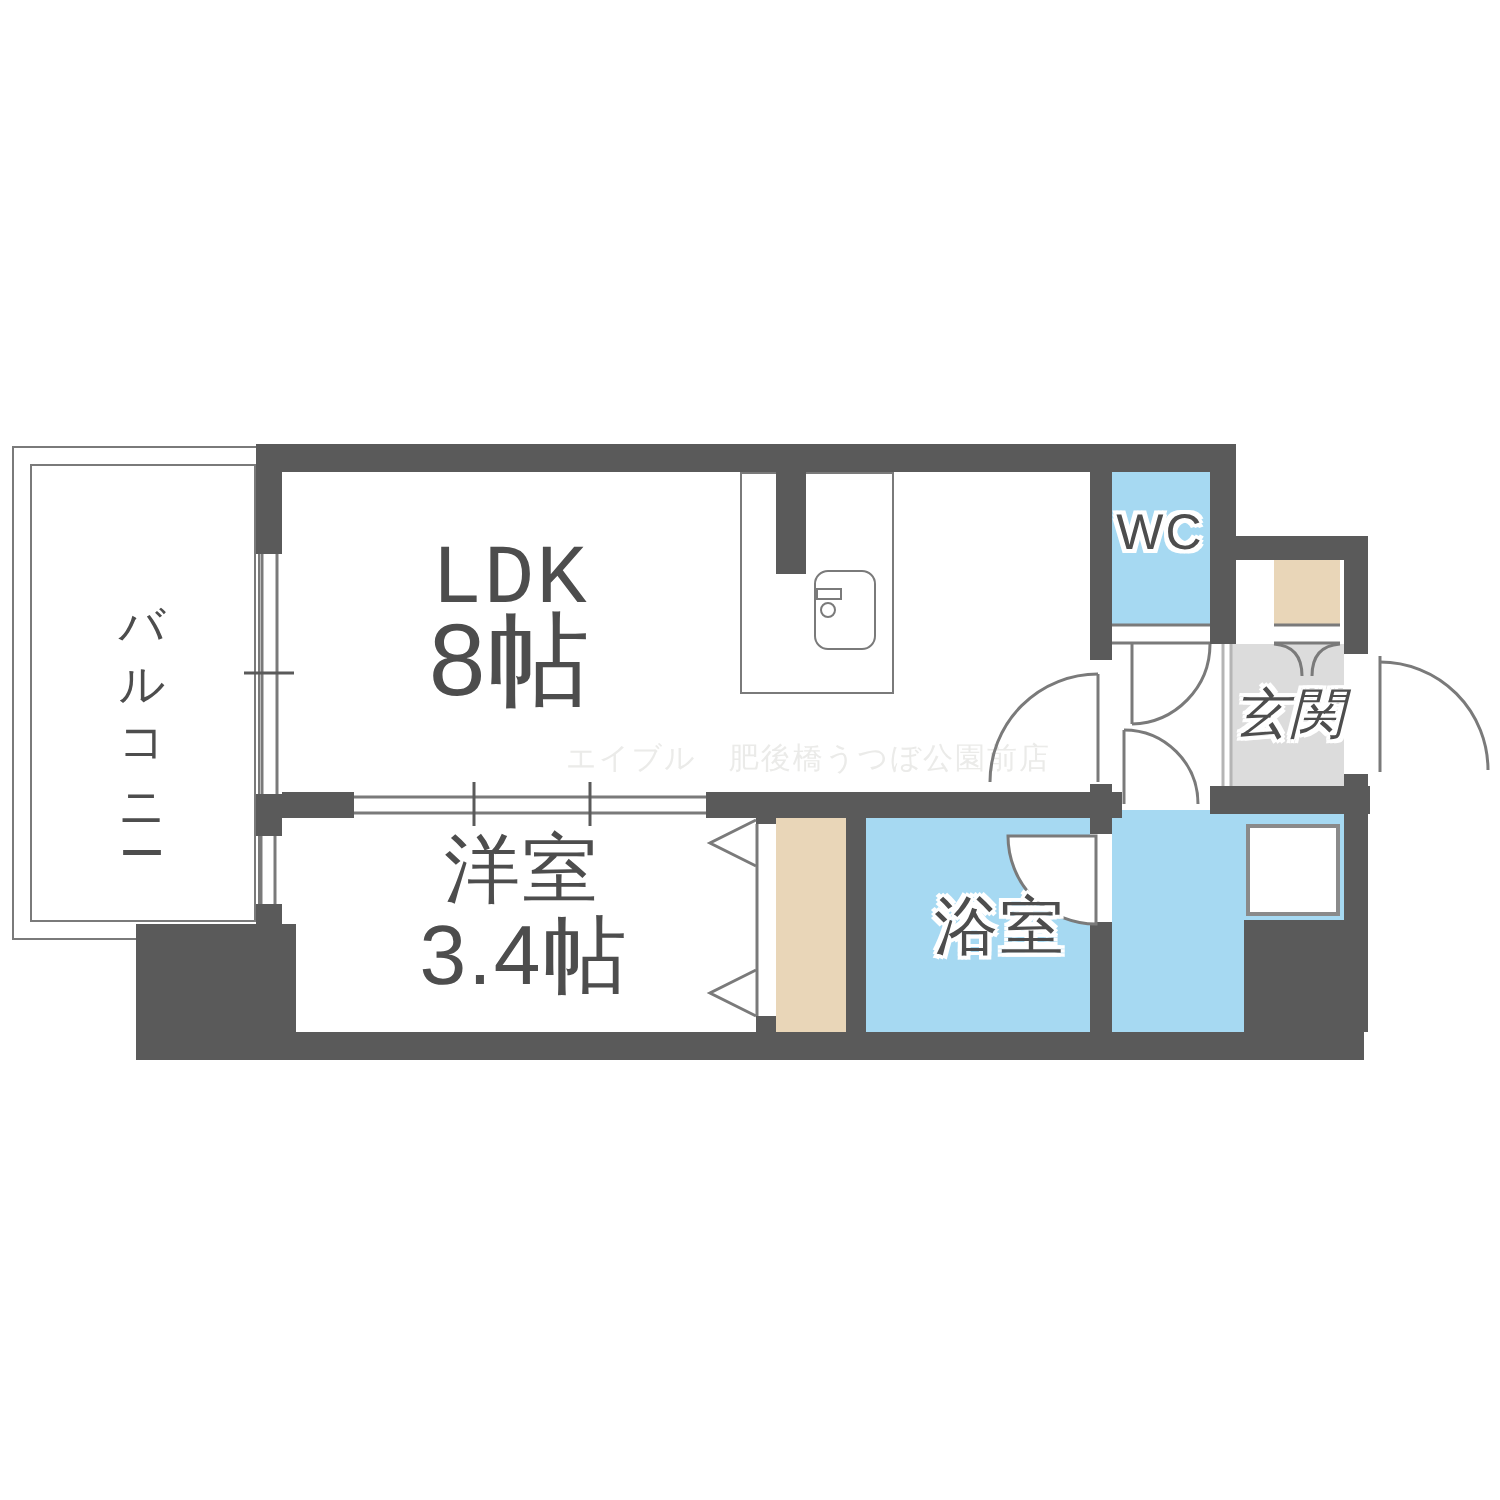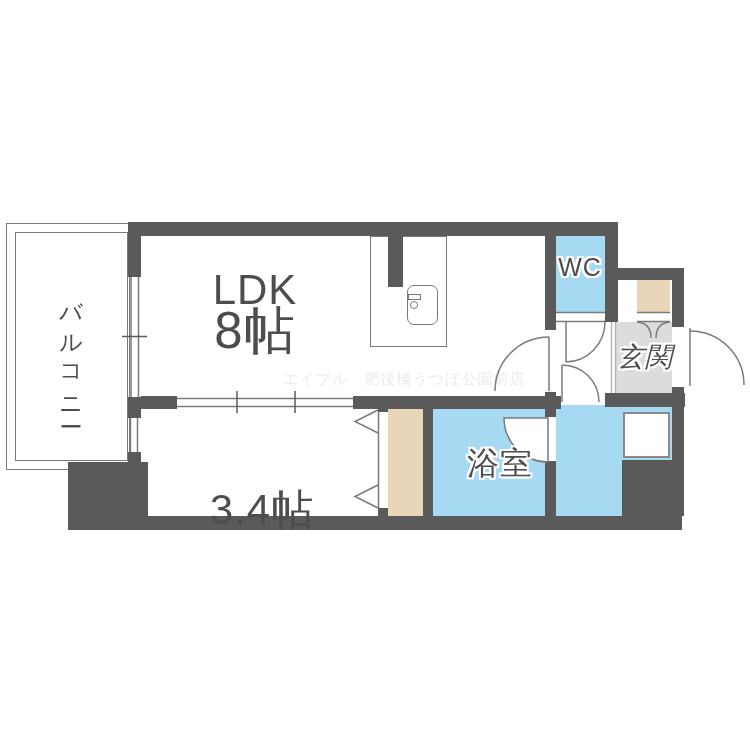--- a/index.html
+++ b/index.html
@@ -104,22 +104,23 @@
     <path d="M690,331 A54,54 0 0 1 744,385"></path>
 
     <line x1="611.5" y1="322" x2="611.5" y2="393" stroke="#b5b5b5"></line>
     <line x1="615.5" y1="322" x2="615.5" y2="393" stroke="#b5b5b5"></line>
 
     <path d="M378,410 L355,421.5 L378,433" fill="#ffffff"></path>
     <path d="M378,485 L355,496.5 L378,508" fill="#ffffff"></path>
     <line x1="378.5" y1="412" x2="378.5" y2="508"></line>
   </svg>
 
-  <div class="lbl" style="left:255px;top:290px;font-size:42px;">LDK</div>
+  <div class="lbl" style="left:255px;top:290px;font-size:42px;font-family:Liberation Mono, monospace;">LDK</div>
   <div class="lbl" style="left:255px;top:331px;font-size:51px;">8帖</div>
-  <div class="lbl" style="left:262px;top:478px;font-size:42px;margin-top:32px;">3.4帖</div>
+  <div class="lbl" style="left:261px;top:435px;font-size:38px;">洋室</div>
+  <div class="lbl" style="left:262px;top:478px;font-size:42px;">3.4帖</div>
   <div class="lbl vert" style="left:72px;top:354px;font-size:23px;">バルコニー</div>
   <div class="lbl halo" style="left:580px;top:267px;font-size:25px;">WC</div>
   <div class="lbl halo" style="left:645px;top:357px;font-size:27px;font-style:italic;">玄関</div>
   <div class="lbl halo" style="left:500px;top:464px;font-size:32px;">浴室</div>
 
   <div id="watermark" style="left:283px;top:370px;">エイブル　肥後橋うつぼ公園前店</div>
 </div>
 
 </body></html>

